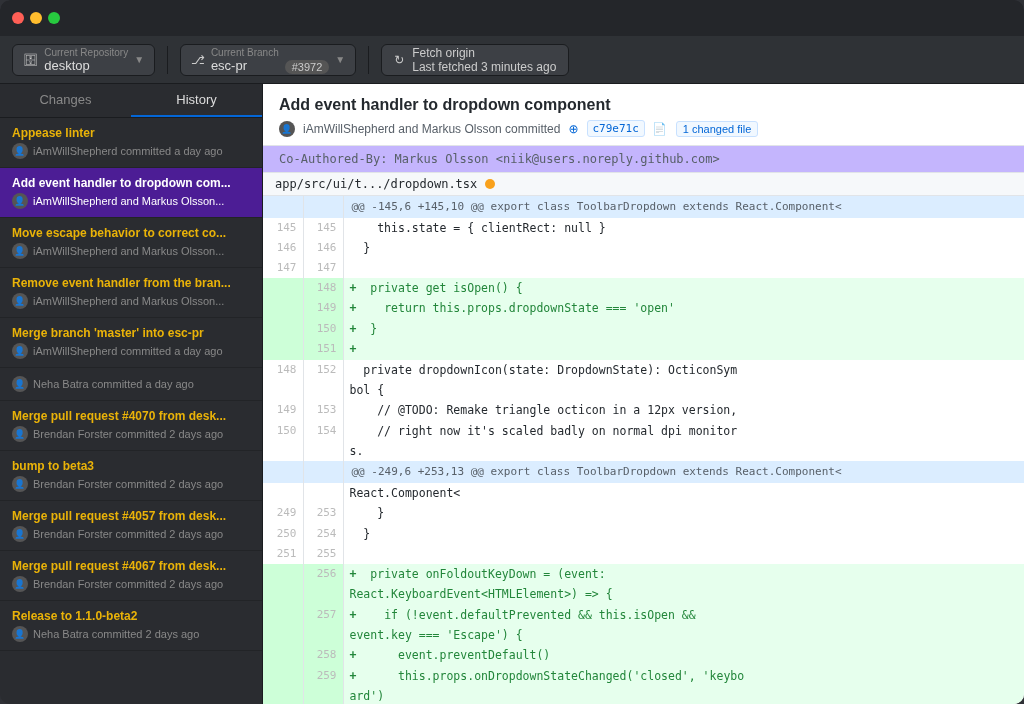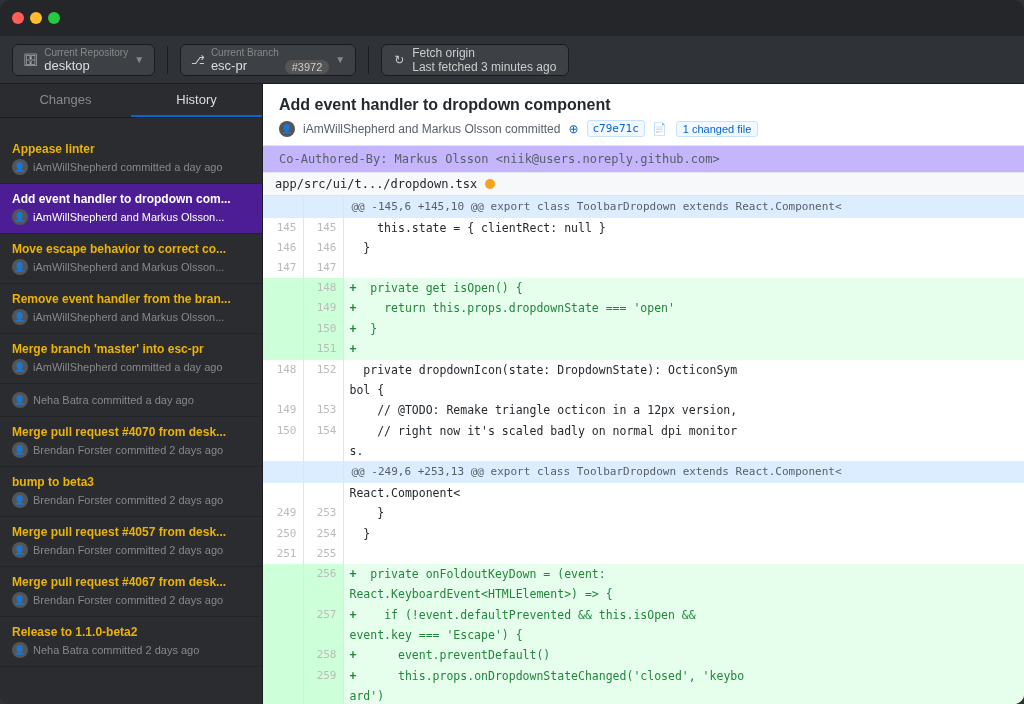--- a/index.html
+++ b/index.html
@@ -103,21 +103,20 @@
     }
 
     
     .sidebar {
       width: 263px;
       background: #2a2c30;
       border-right: 1px solid #1a1c1f;
       display: flex;
       flex-direction: column;
       flex-shrink: 0;
-      gap: 16px;
     }
     .tabs {
       display: flex;
       border-bottom: 1px solid #1a1c1f;
     }
     .tab {
       flex: 1;
       text-align: center;
       padding: 8px 0;
       font-size: 13px;

